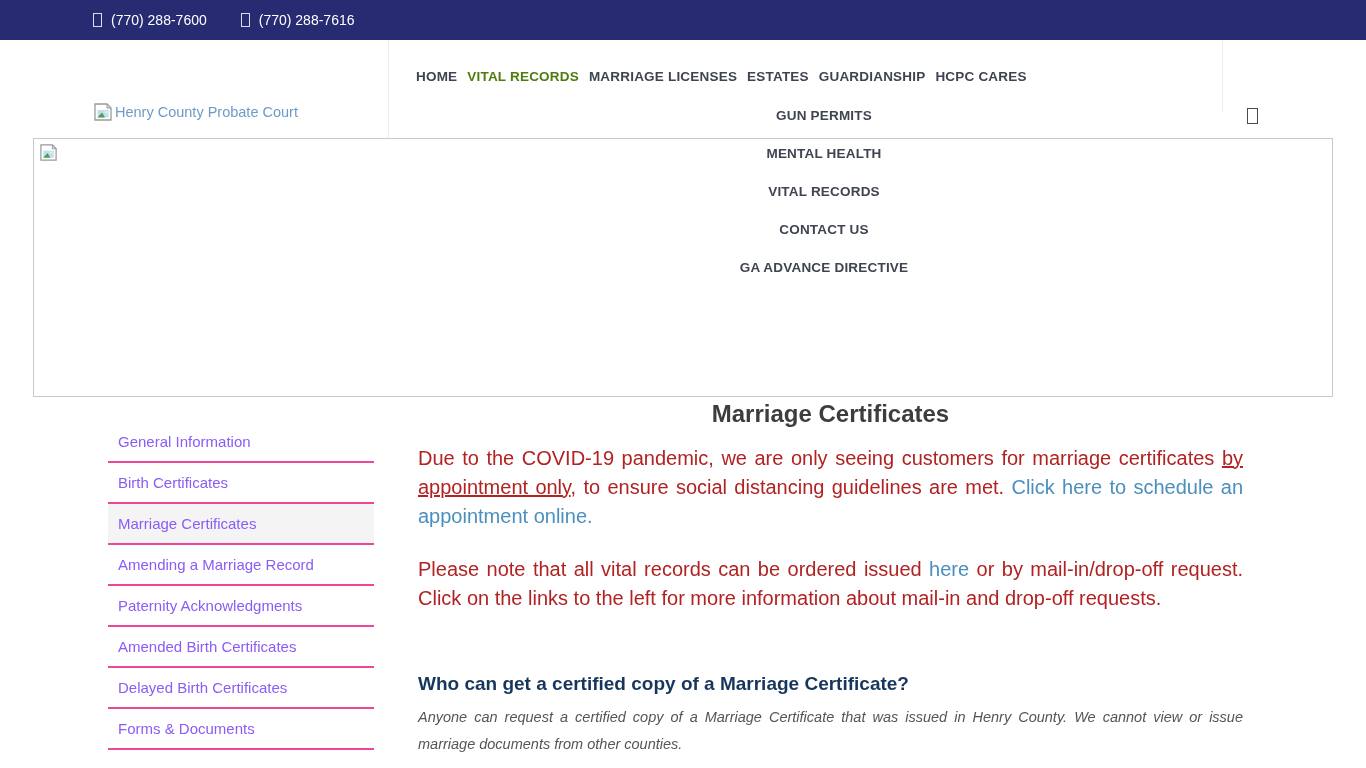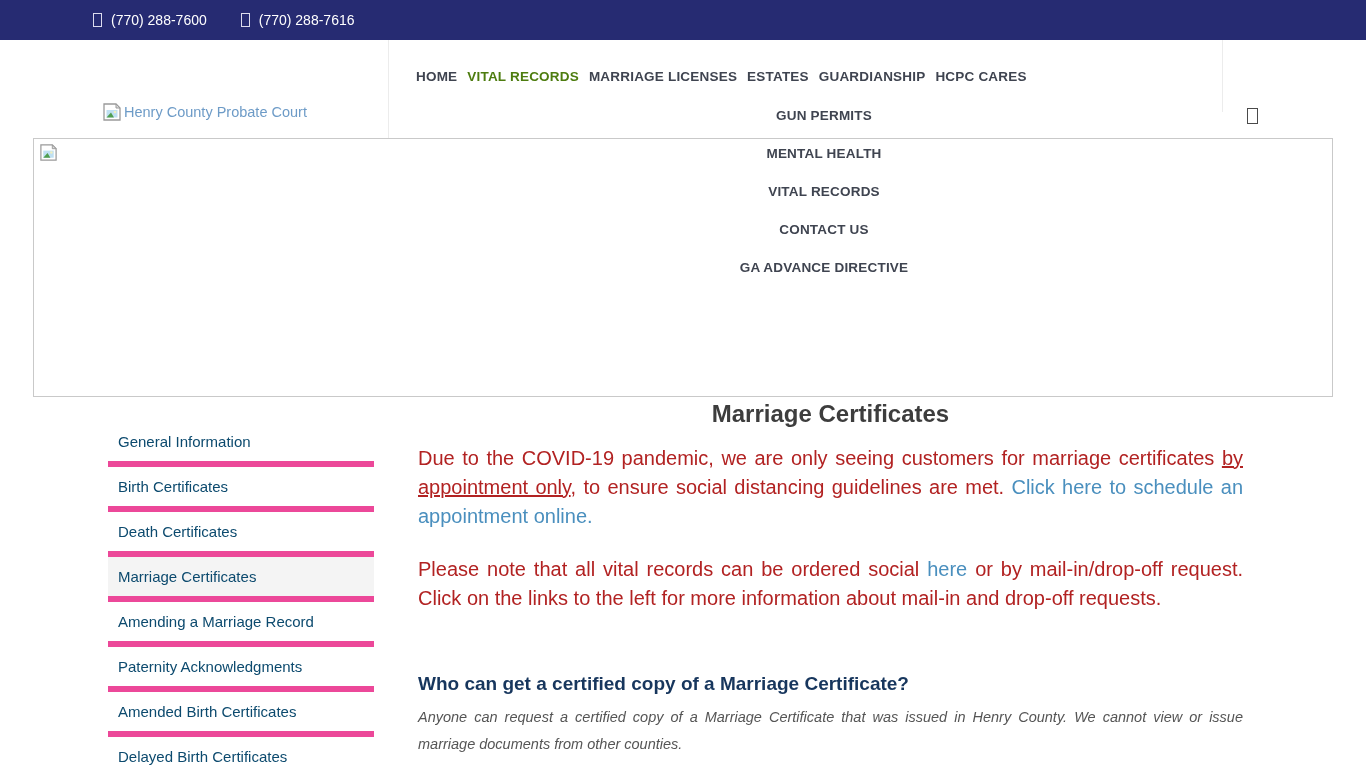--- a/index.html
+++ b/index.html
@@ -9,43 +9,43 @@
   
   .topbar { height:40px; background:#262b72; display:flex; align-items:center;
             padding-left:93px; gap:34px; }
   .phone-item { display:flex; align-items:center; gap:9px; color:#ffffff;
                 font-size:14px; cursor:pointer; }
   .tofu { display:inline-block; width:9px; height:14px; border:1px solid #dcdcee; }
   .tofu-dark { display:inline-block; width:11px; height:16px; border:1px solid #4a4a4a; }
 
   
   .header { height:98px; background:#ffffff; position:relative; }
-  .logo { position:absolute; left:102px; top:62px; display:flex; align-items:center;
+  .logo { position:absolute; left:93px; top:62px; display:flex; align-items:center;
           gap:2px; color:#6d9bc7; font-size:14.5px; cursor:pointer; white-space:nowrap; }
   .vdiv1 { position:absolute; left:388px; top:0; width:1px; height:98px; background:#ececec; }
   .vdiv2 { position:absolute; left:1222px; top:0; width:1px; height:72px; background:#ececec; }
   .nav { position:absolute; left:416px; top:0; width:800px; }
   .nav-row { display:flex; gap:23px; align-items:center; }
   .nav-row-1 { height:72px;gap:10px; }
   .nav-row-2 { height:26px; margin-left:16px; margin-top:-4px;flex-direction:column; }
   .nav-item { font-size:13.5px; font-weight:bold; color:#3f4450; letter-spacing:.2px;
               white-space:nowrap; cursor:pointer; }
   .nav-item.active { color:#4d7c0f; }
   .search-btn { position:absolute; left:1247px; top:68px; cursor:pointer; }
 
   
   .banner { margin:0 33px; height:259px; border:1px solid #c9c9c9; background:#ffffff;
             padding:4px 0 0 5px; }
   .broken-img-icon { display:inline-block; }
 
   
   .content { width:1300px; margin:0 auto; display:flex; align-items:flex-start; }
   .sidebar { margin-left:75px; margin-top:25px; width:266px; flex:0 0 266px; }
-  .side-item { font-size:15px; color:#0c4a6e; padding:11px 8px 11px 10px;
-               border-bottom:6px solid #ec4899; cursor:pointer; }
+  .side-item { font-size:15px; color:#8b5cf6; padding:11px 8px 11px 10px;
+               border-bottom:2px solid #ec4899; cursor:pointer; }
   .side-item.active { background:#f4f4f4; }
 
   .main { margin-left:44px; width:825px; flex:0 0 825px; }
   .page-title { margin-top:3px; text-align:center; font-size:24px; color:#3d3d3d; }
   .para-red { margin-top:16px; font-size:20px; line-height:29px; color:#b22222;
               text-align:justify; }
   .para-red + .para-red { margin-top:24px; }
   .u { text-decoration:underline; }
   .link-blue { color:#4a8fbe; cursor:pointer; }
   .section-heading { margin-top:60px; font-size:19px; color:#17365d; }
@@ -129,40 +129,39 @@
 </div>
 
 <div class="content">
 
   <div class="sidebar">
 
       <div class="side-item">General Information</div>
 
       <div class="side-item">Birth Certificates</div>
 
-      <div class="side-item">Death Certificates</div>
 
       <div class="side-item active">Marriage Certificates</div>
 
       <div class="side-item">Amending a Marriage Record</div>
 
       <div class="side-item">Paternity Acknowledgments</div>
 
       <div class="side-item">Amended Birth Certificates</div>
 
       <div class="side-item">Delayed Birth Certificates</div>
 
       <div class="side-item">Forms &amp; Documents</div>
     </div>
 
   <div class="main">
     <h1 class="page-title">Marriage Certificates</h1>
 
     <p class="para-red"><span>Due to the COVID-19 pandemic, we are only seeing customers for marriage certificates </span><span class="u">by appointment only</span><span>, to ensure social distancing guidelines are met.  </span><span class="link-blue">Click here to schedule an appointment online.</span></p>
 
-    <p class="para-red"><span>Please note that all vital records can be ordered social </span><span class="link-blue">here</span><span> or by mail-in/drop-off request.  Click on the links to the left for more information about mail-in and drop-off requests.</span></p>
+    <p class="para-red"><span>Please note that all vital records can be ordered issued </span><span class="link-blue">here</span><span> or by mail-in/drop-off request.  Click on the links to the left for more information about mail-in and drop-off requests.</span></p>
 
     <h2 class="section-heading">Who can get a certified copy of a Marriage Certificate?</h2>
 
     <p class="section-body">Anyone can request a certified copy of a Marriage Certificate that was issued in Henry County.  We cannot view or issue marriage documents from other counties.</p>
   </div>
 
 </div>
 
 </body></html>

